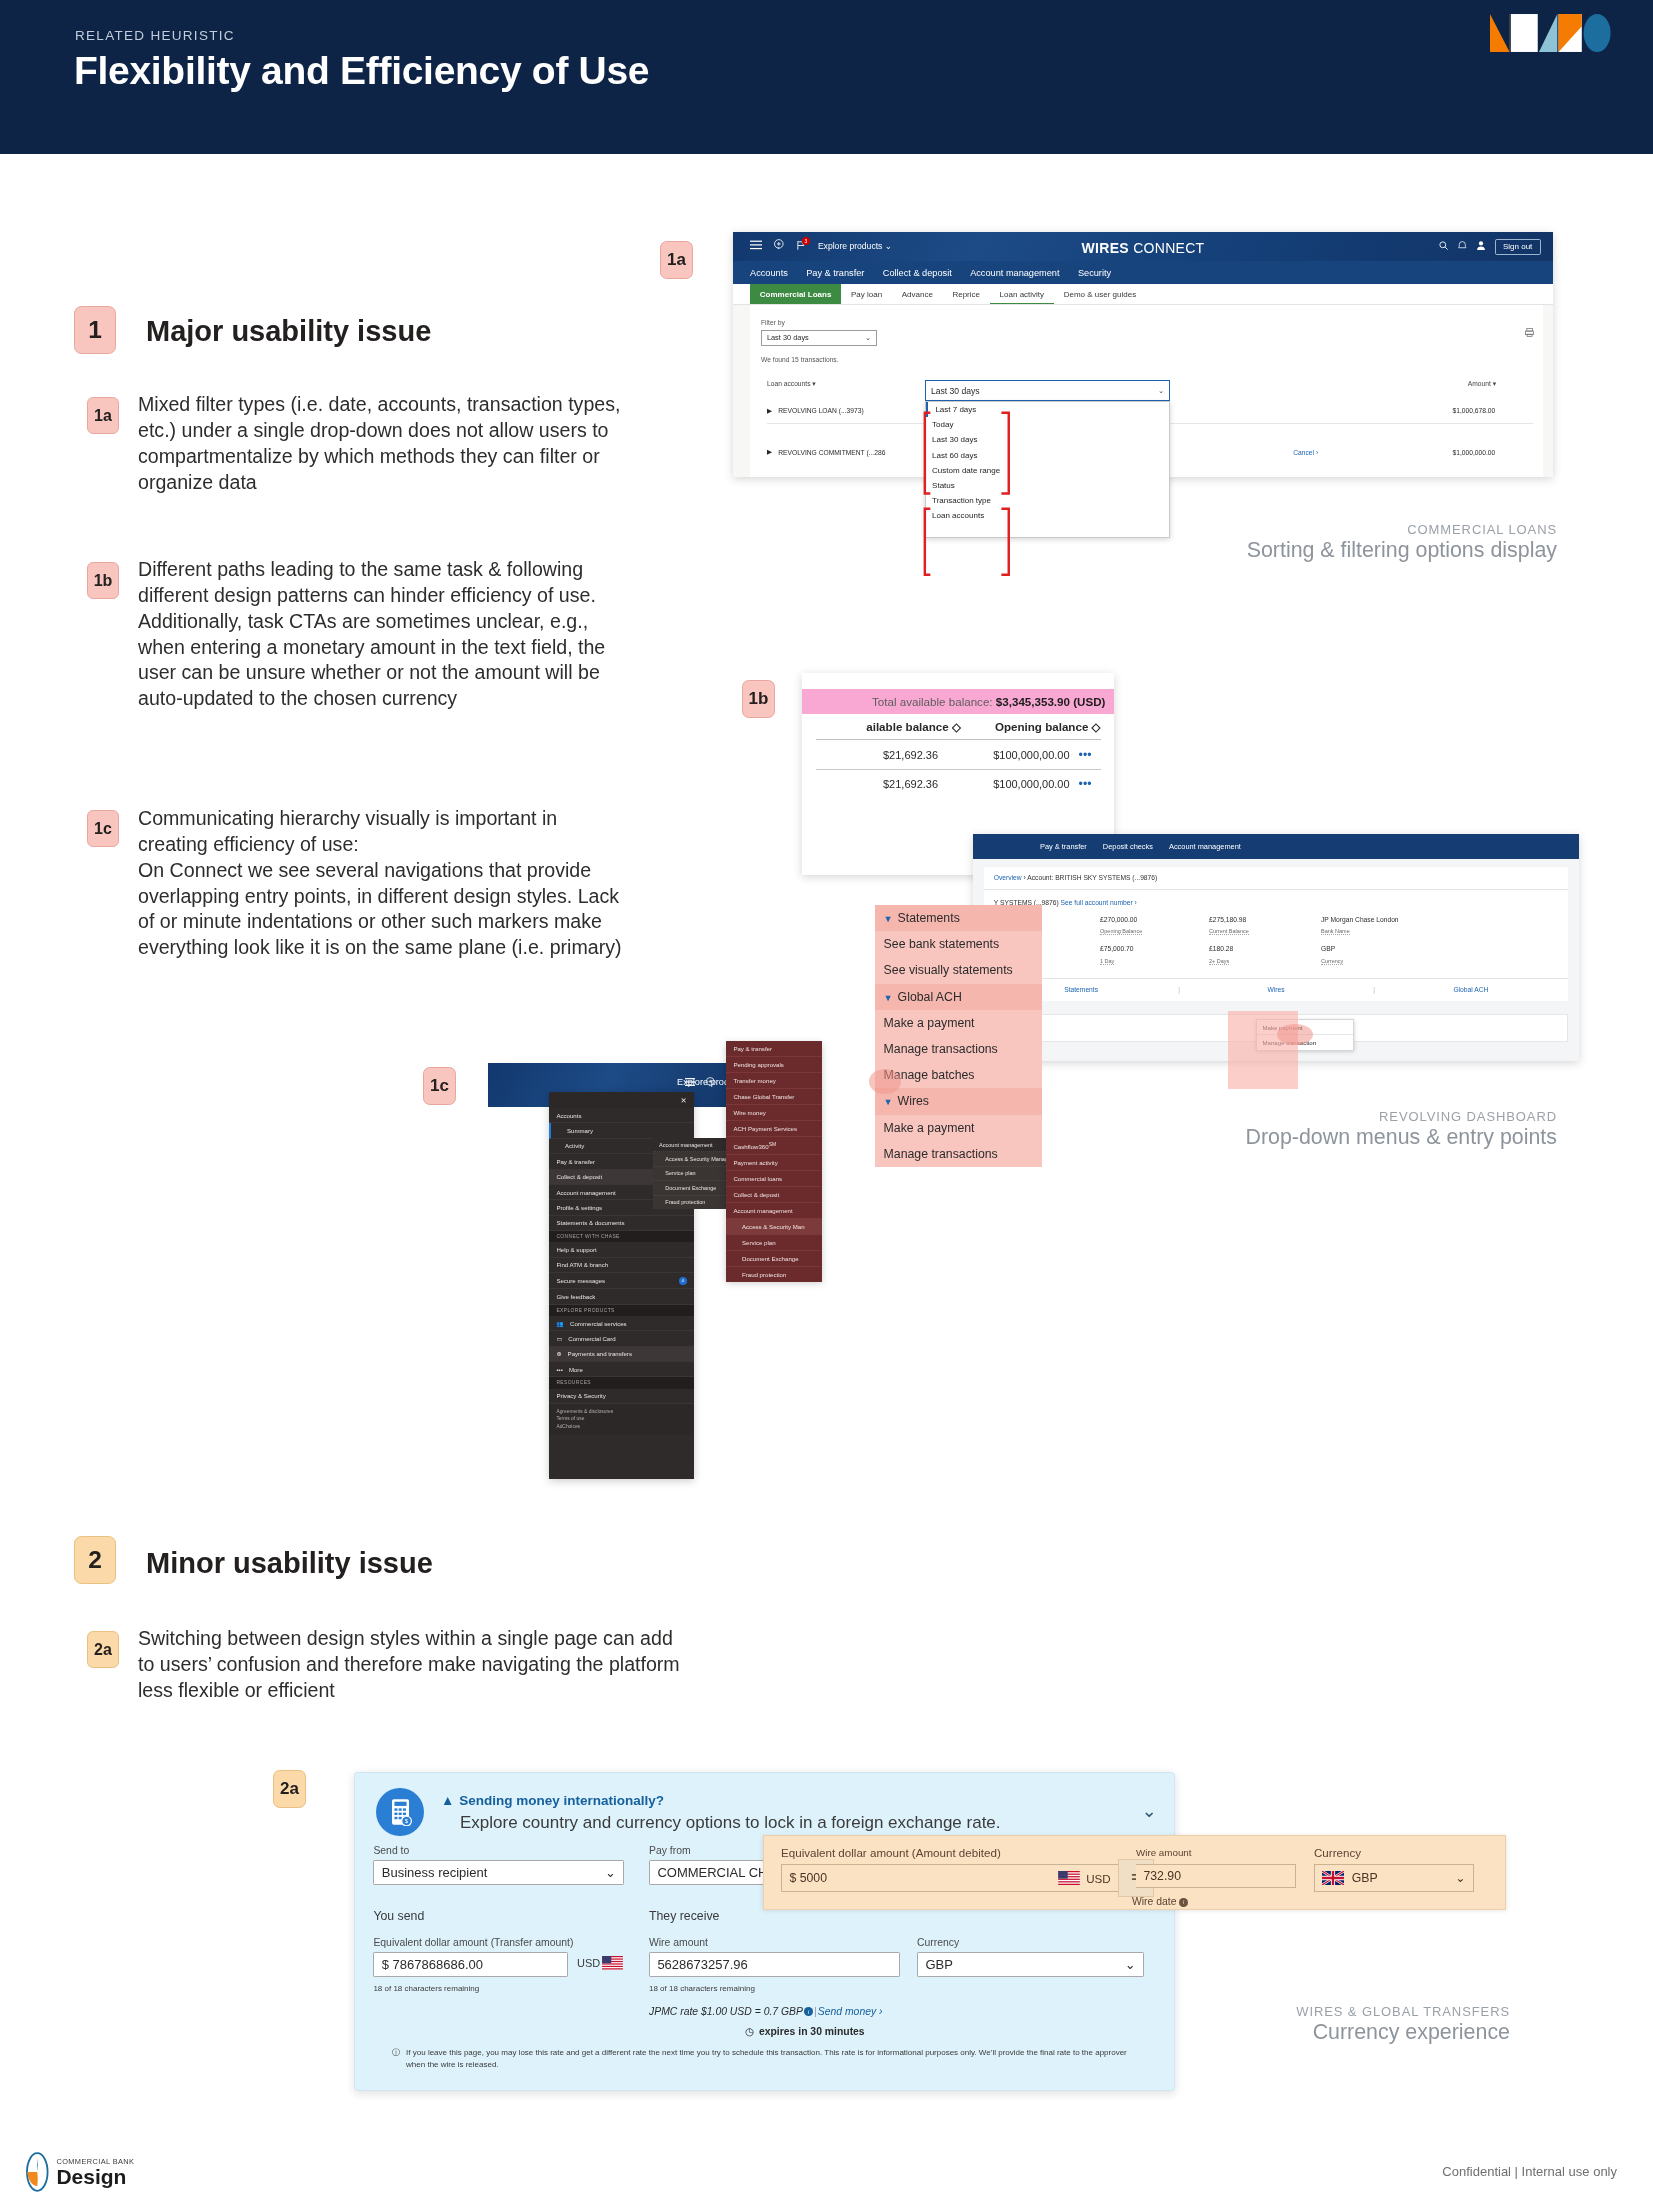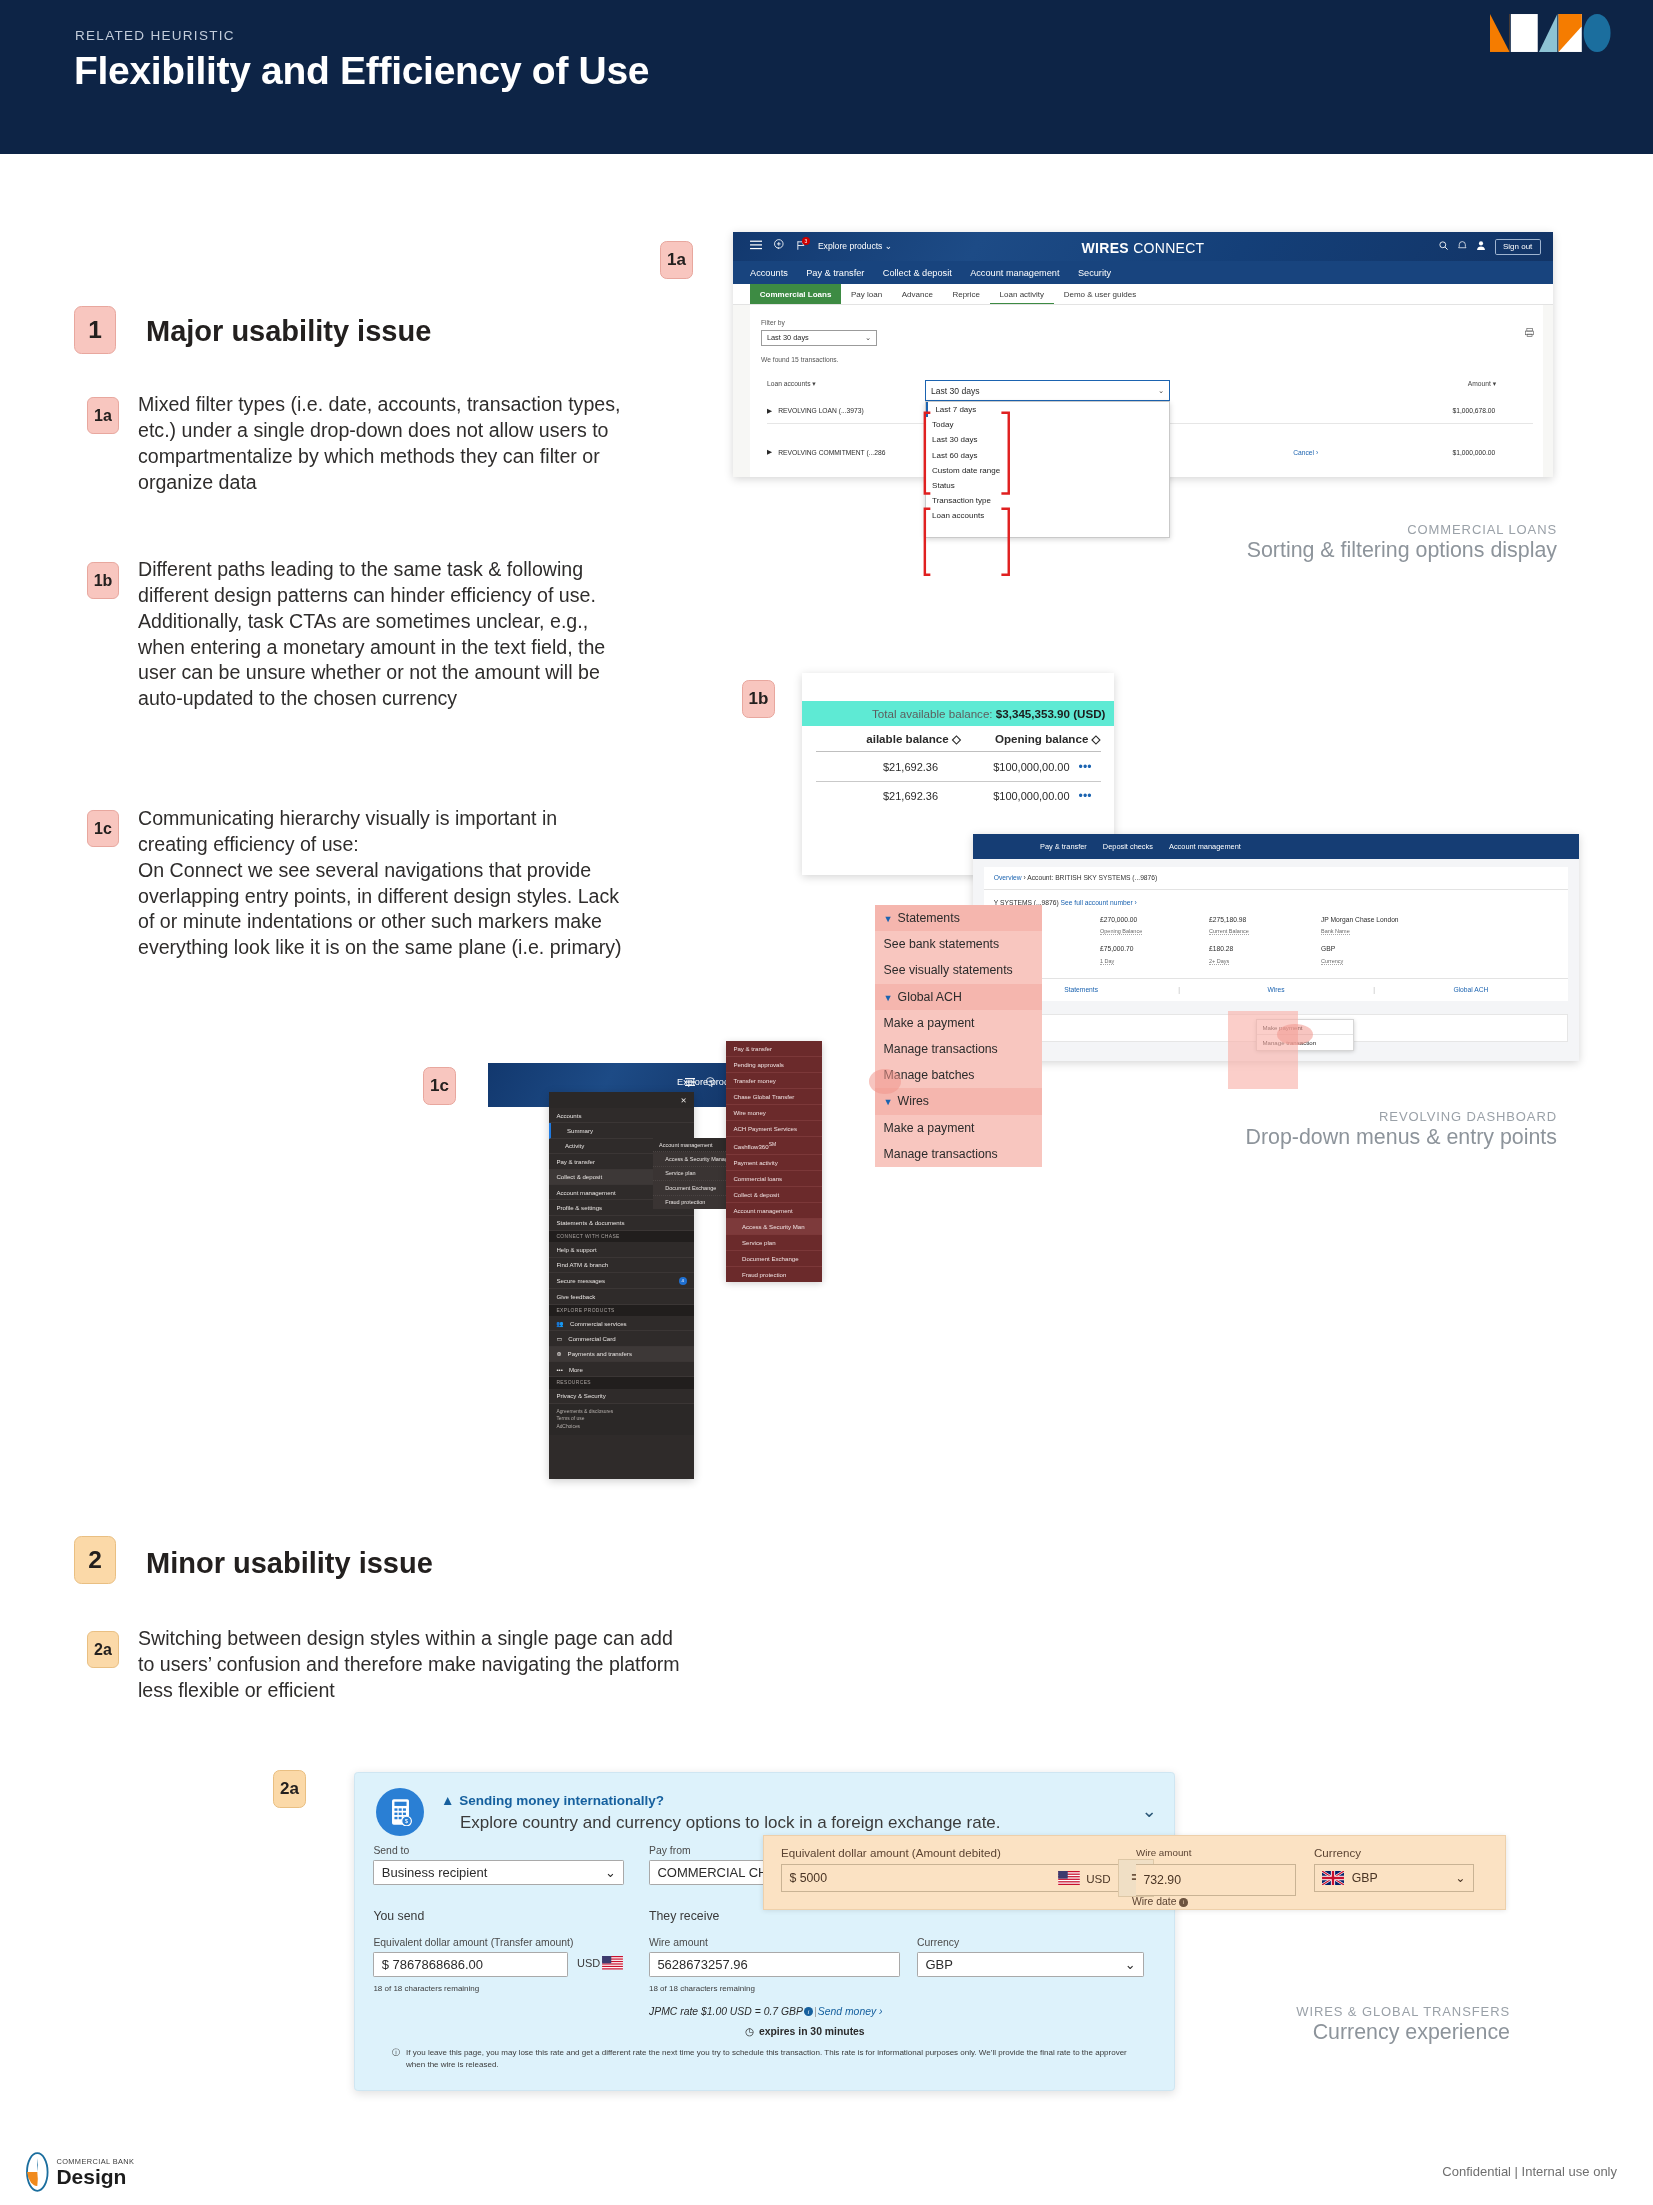--- a/index.html
+++ b/index.html
@@ -125,21 +125,21 @@
     background:#fff; border:0.6px solid #c9c9c9; box-shadow:0 1.8px 5.5px rgba(0,0,0,.18);
     font-size:8px;
   }
   .dd-panel .opt { padding: 3.1px 6.1px; color:#242424; }
   .dd-panel .opt.sel { border-left: 2.5px solid #1b63b0; }
 
   .tbl-head { font-size:6.7px; color:#444; display:flex; }
   .tbl-row { font-size:6.7px; color:#2a2a2a; display:flex; align-items:center; border-bottom:0.6px solid #e6e6e6; }
 
   
-  .bal-total { background:#5eead4; font-size:11.6px; color:#5d5d5d; padding: 6.1px 8.6px; text-align:right;margin-top:12px;}
+  .bal-total { background:#f9a8d4; font-size:11.6px; color:#5d5d5d; padding: 6.1px 8.6px; text-align:right;}
   .bal-total b { color:#1d1d1d; font-weight:700;}
   .bal-head { display:flex; font-size:11.6px; font-weight:600; color:#2a2a2a; padding: 6.1px 0 4.9px 0; border-bottom:1.2px solid #bfbfbf;}
   .bal-row { display:flex; font-size:11px; color:#2a2a2a; padding: 7.4px 0; border-bottom:0.6px solid #c9c9c9; align-items:center;}
 
   
   .ov-nav { background:#153d74; color:#fff; font-size:7.4px; display:flex; align-items:center; }
   .ov-nav > div { margin-right: 16px; white-space:nowrap;}
   .crumb { font-size:6.7px; color:#333; }
   .crumb a { color:#1b63b0; }
   .ovd-num { font-size:14.7px; color:#2d2d2d;}
@@ -686,21 +686,21 @@
             <rect y="16" width="34" height="2"></rect>
             <rect y="20" width="34" height="2"></rect>
           </g>
         <rect width="15" height="12" fill="#3c3b6e"></rect>
       </svg>
       <span style="font-size:11.6px;">USD</span>
     </span>
   </div>
   <div style="position:absolute; left:354px; top:23px; width:36px; height:38px; background:#f0dfc5; border:0.6px solid #ddc7a6; display:flex; align-items:center; justify-content:center; font-size:16px; color:#6d5440; font-weight:700;">=</div>
   <div class="op-label" style="position:absolute; left:372px; top:11px; font-size:9.8px;">Wire amount</div>
-  <div class="op-input" style="position:absolute; left:372px; top:28px; width:160px; height:32px; border-left:none;">
+  <div class="op-input" style="position:absolute; left:372px; top:28px; width:160px; height:24px; border-left:none;">
     <span>732.90</span>
   </div>
   <div class="op-label" style="position:absolute; left:550px; top:9.8px;">Currency</div>
   <div class="op-input" style="position:absolute; left:550px; top:28px; width:160px; height:28px;">
     <span style="display:flex; align-items:center; gap:7.4px;">
       <svg width="22" height="14" viewBox="0 0 36 23">
         <rect width="36" height="23" fill="#012169"></rect>
         <path d="M0 0l36 23M36 0L0 23" stroke="#fff" stroke-width="4"></path>
         <path d="M0 0l36 23M36 0L0 23" stroke="#c8102e" stroke-width="2"></path>
         <path d="M18 0v23M0 11.5h36" stroke="#fff" stroke-width="7"></path>

